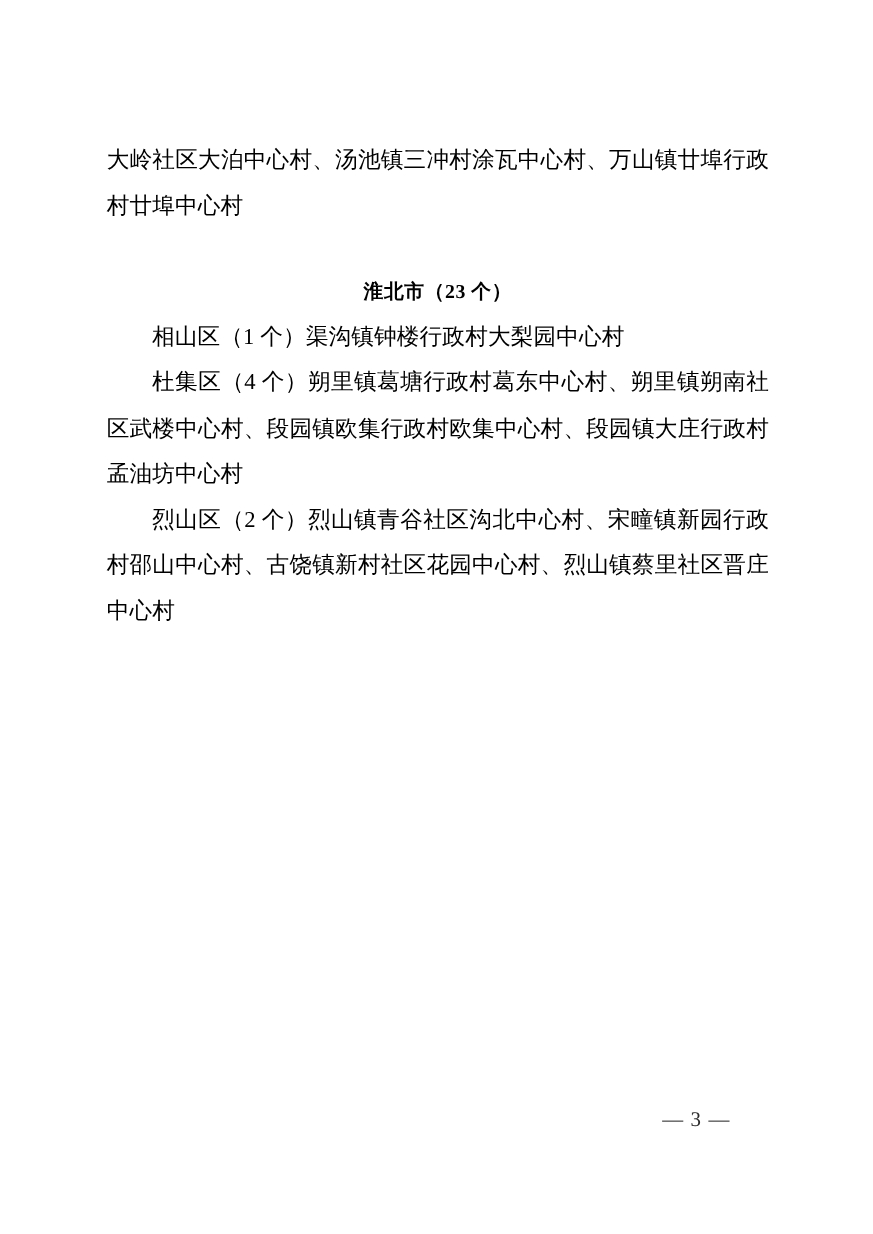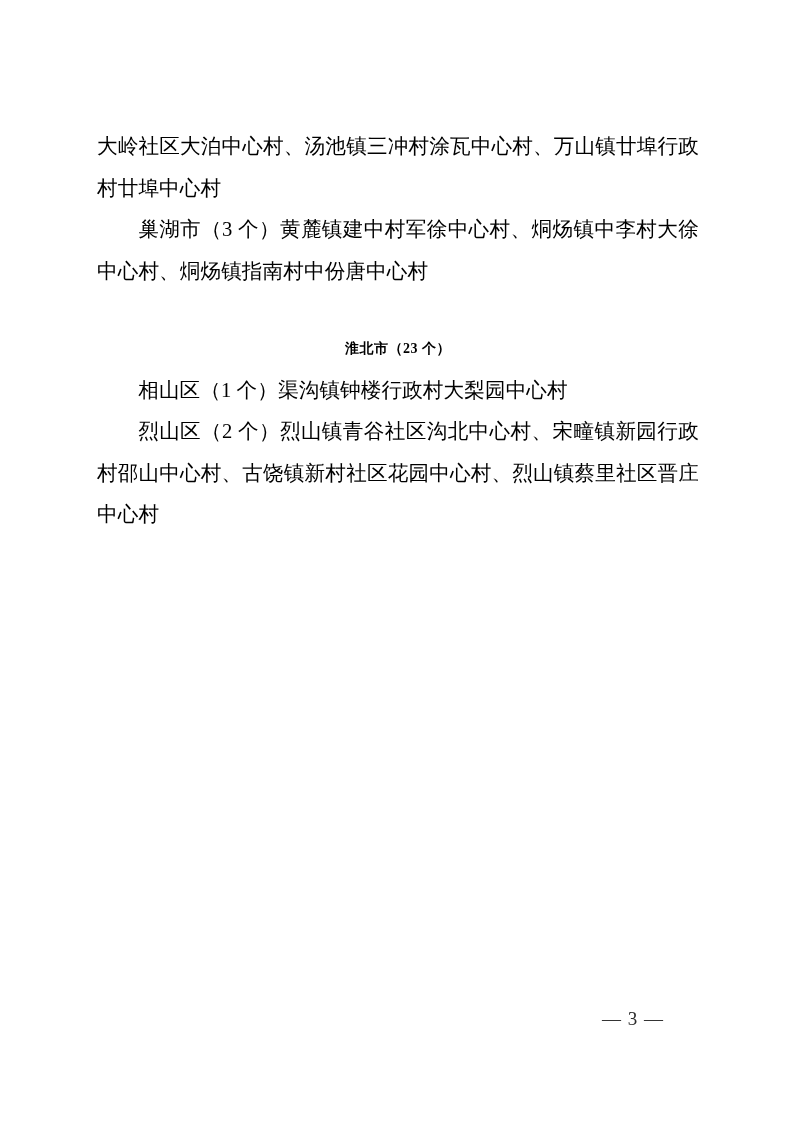--- a/index.html
+++ b/index.html
@@ -30,21 +30,21 @@
   p.para {
     margin: 0;
     padding: 0;
   }
   p.para.indent {
     text-indent: 2em;
   }
   .section-heading {
     margin: 36px 0 0 0;
     padding: 0;
-    font-size: 14px;
+    font-size: 18px;
     line-height: 41.5px;
     font-weight: 700;
     text-align: center;
     text-indent: 0;
     letter-spacing: 0.5px;
   }
   .page-footer {
     position: absolute;
     top: 1007px;
     right: 130px;
@@ -54,19 +54,19 @@
     letter-spacing: 1px;
     white-space: nowrap;
   }
 </style>
 </head>
 <body>
 
 <div class="page">
   <div class="content">
     <p class="para">大岭社区大泊中心村、汤池镇三冲村涂瓦中心村、万山镇廿埠行政村廿埠中心村</p>
-    <p class="para indent">巢湖市（3 个）黄麓镇建中村军徐中心村、烔炀镇中李村大徐中心村、烔炀镇指南村中份唐中心村</p>
     <h2 class="section-heading">淮北市（23 个）</h2>
     <p class="para indent">相山区（1 个）渠沟镇钟楼行政村大梨园中心村</p>
+    <p class="para indent">杜集区（4 个）朔里镇葛塘行政村葛东中心村、朔里镇朔南社区武楼中心村、段园镇欧集行政村欧集中心村、段园镇大庄行政村孟油坊中心村</p>
     <p class="para indent">烈山区（2 个）烈山镇青谷社区沟北中心村、宋疃镇新园行政村邵山中心村、古饶镇新村社区花园中心村、烈山镇蔡里社区晋庄中心村</p>
   </div>
   <div class="page-footer">— 3 —</div>
 </div>
 
 </body></html>

